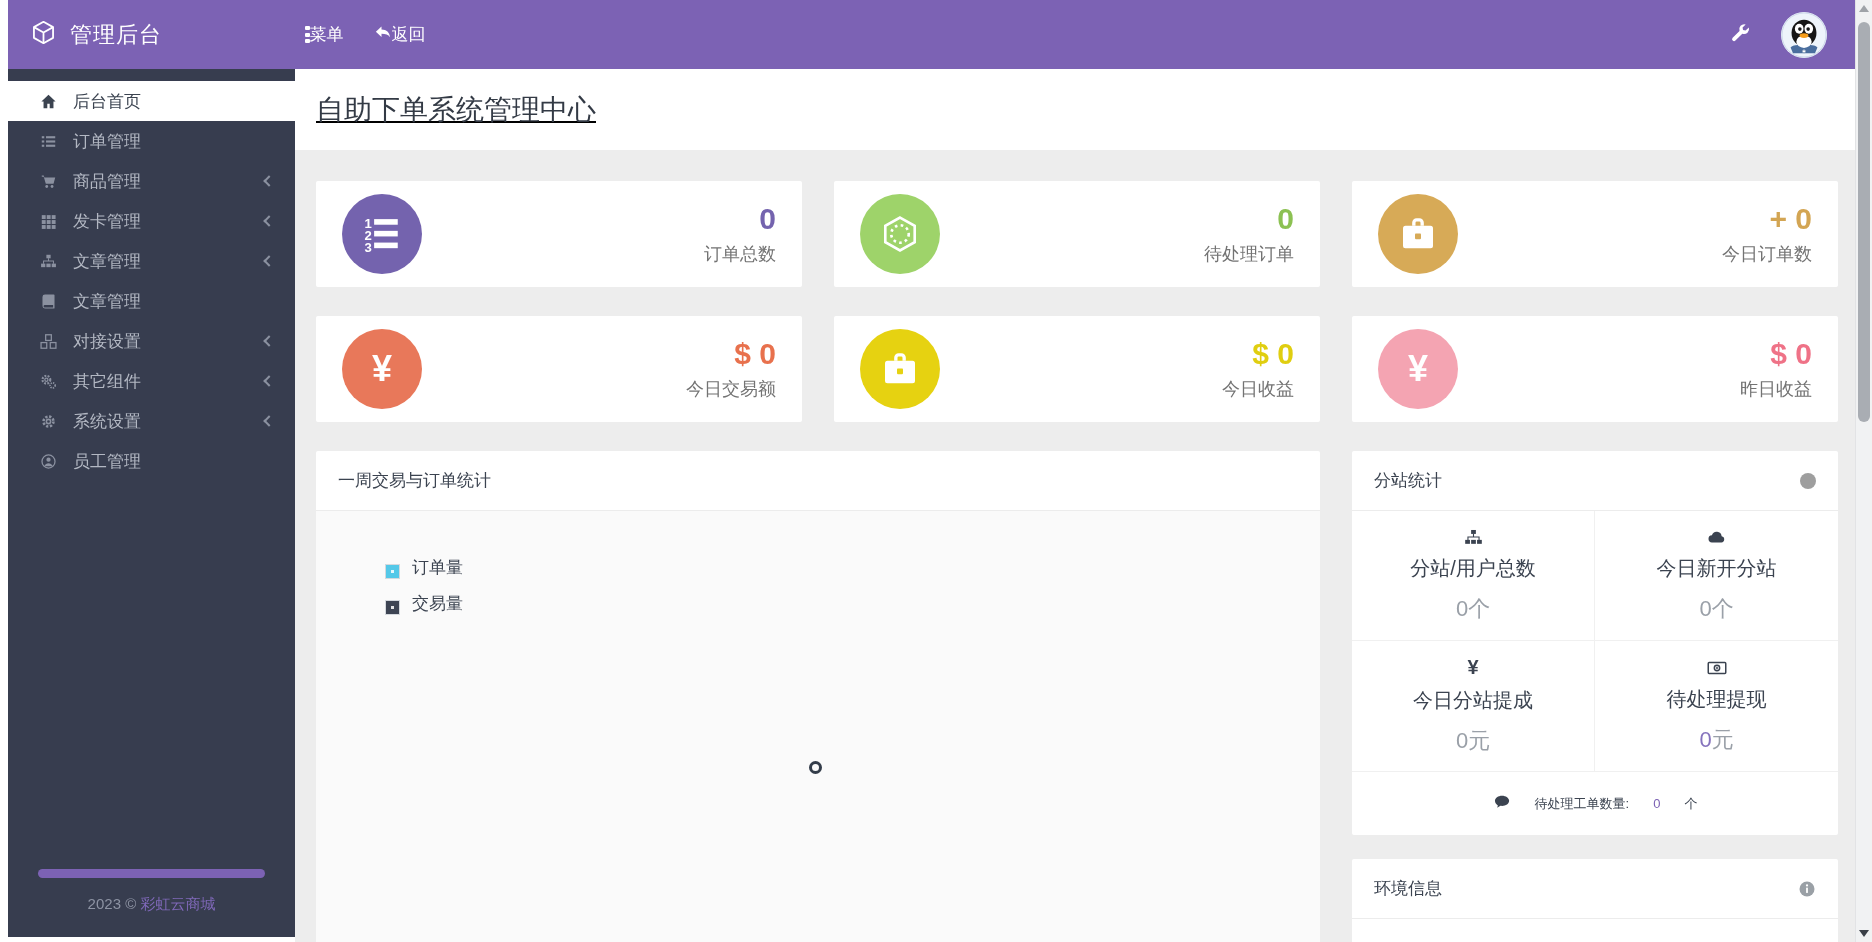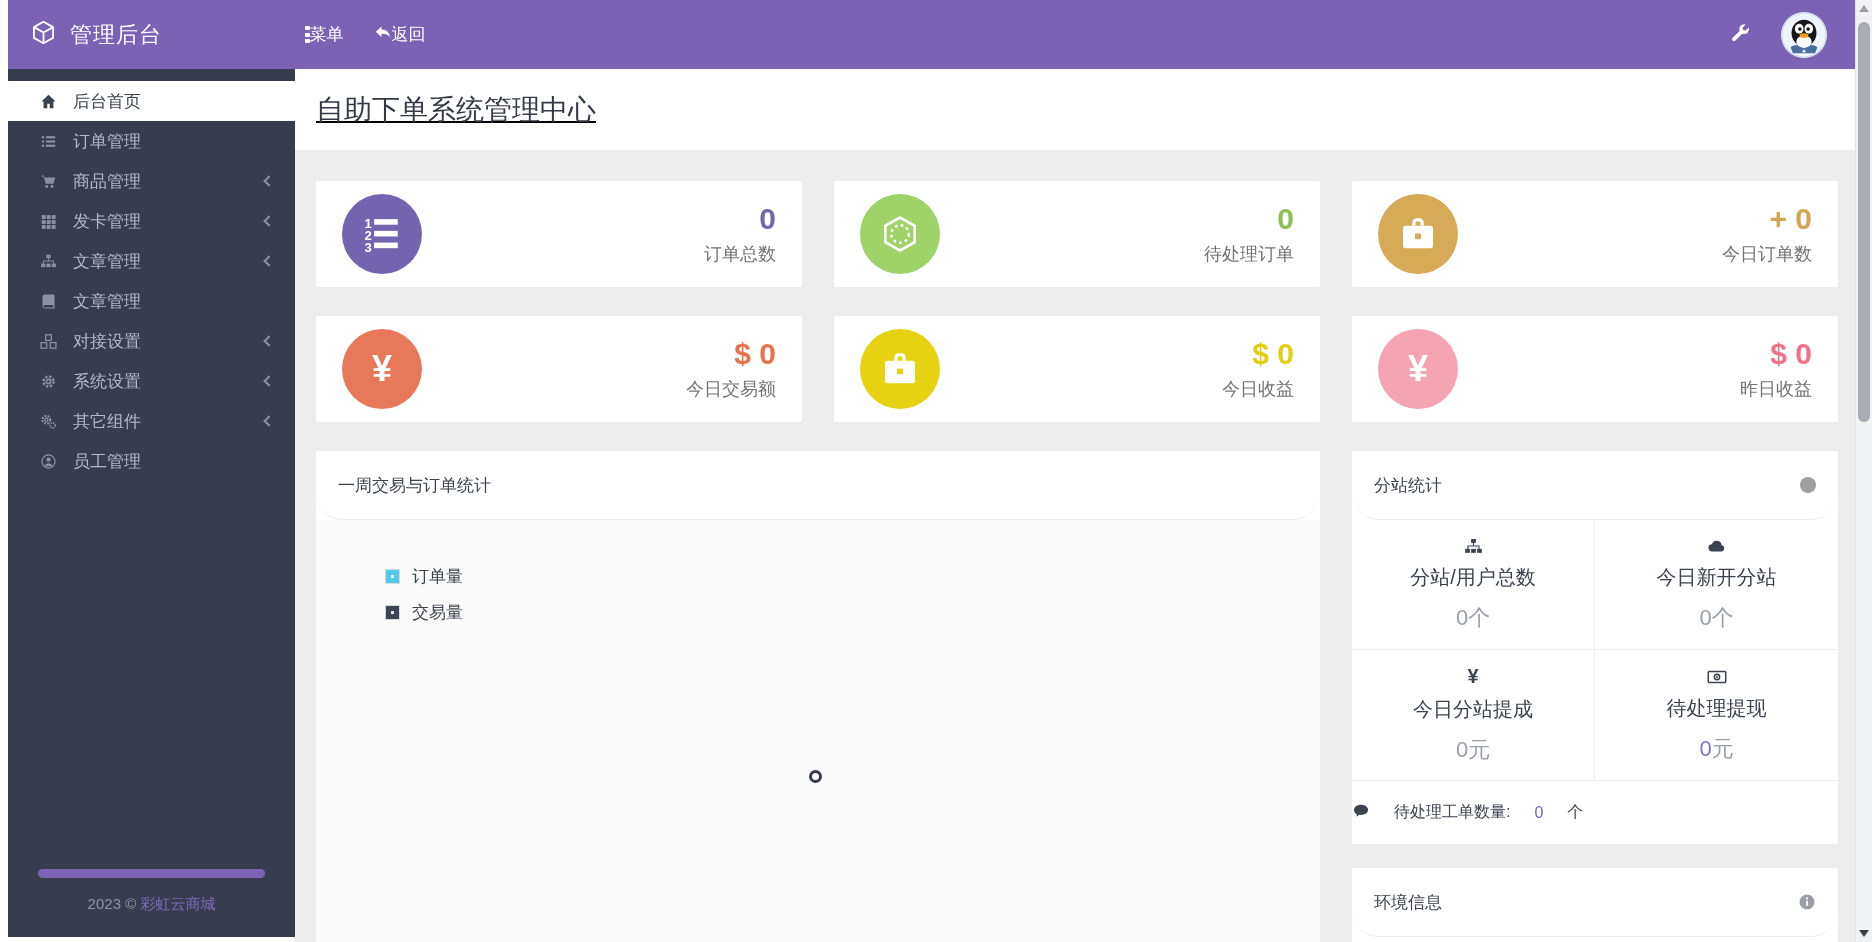--- a/index.html
+++ b/index.html
@@ -46,46 +46,46 @@
   .c2 .circle{background:#9ed36a;} .c2 .val{color:#8cc152;}
   .c3 .circle{background:#d7aa57;} .c3 .val{color:#d3a553;}
   .c4 .circle{background:#e8785a;} .c4 .val{color:#e8714d;}
   .c5 .circle{background:#e6d211;} .c5 .val{color:#e0ce10;}
   .c6 .circle{background:#f4a4b2;} .c6 .val{color:#ef7287;}
   .c3 .notch{fill:#d7aa57;} .c5 .notch{fill:#e6d211;}
   .yuan { color:#fff; font-size:36px; font-weight:bold; }
 
   
   .panel { background:#fff; border-radius:2px; }
-  .panel-head { height:69px; display:flex; align-items:center; padding:0 22px; border-bottom:1px solid #ececec;border-radius:27px; }
+  .panel-head { height:60px; display:flex; align-items:center; padding:0 22px; border-bottom:1px solid #ececec; }
   .panel-title { font-size:17px; color:#3b4350; }
   .panel-head .ph-right { margin-left:auto; display:flex; align-items:center; cursor:pointer; }
   .grey-dot { width:16px; height:16px; border-radius:50%; background:#9e9e9e; }
 
   .chart-panel { grid-column:1 / 3; height:560px; display:flex; flex-direction:column; }
   .chart-body { position:relative; flex:1; background:#fafafa; }
   .legend { position:absolute; left:37px; top:45px; }
-  .legend-item { display:flex; align-items:center; gap:12px; margin-bottom:13px;padding-left:32px; }
+  .legend-item { display:flex; align-items:flex-end; gap:12px; margin-bottom:13px;padding-left:32px; }
   .swatch { width:15px; height:15px; border:1px solid #d5d9de; position:relative; }
   .swatch::after { content:""; position:absolute; left:5px; top:5px; width:3px; height:3px; background:rgba(255,255,255,.85); }
   .sw1 { background:#54c8e8; } .sw2 { background:#3d4453; }
   .legend-label { font-size:17px; color:#3b4350; }
   .spinner { position:absolute; left:calc(50% - 9px); top:250px; width:13px; height:13px; border:3.5px solid #333c49; border-radius:50%; }
 
   .right-col { display:flex; flex-direction:column; gap:24px; }
   .branch-grid { display:grid; grid-template-columns:1fr 1fr; }
   .bcell { height:130px; display:flex; flex-direction:column; align-items:center; justify-content:center; gap:12px; }
   .bcell:nth-child(1){ border-right:1px solid #f0f0f0; border-bottom:1px solid #f0f0f0; }
   .bcell:nth-child(2){ border-bottom:1px solid #f0f0f0; }
   .bcell:nth-child(3){ border-right:1px solid #f0f0f0; }
   .bcell-label { display:flex; align-items:center; gap:8px; font-size:20px; color:#3b4350;flex-direction:column; }
   .bcell-label .b-ico { color:#3b4350; display:flex; }
   .bcell-val { font-size:22px; color:#9aa0a8; }
   .bcell-val .link { color:#8573bd; cursor:pointer; }
-  .tickets { height:64px; border-top:1px solid #f0f0f0; display:flex; align-items:center; gap:24px; font-size:16px; color:#3b4350; }
+  .tickets { height:64px; border-top:1px solid #f0f0f0; display:flex; align-items:center; justify-content:center; gap:24px; font-size:13px; color:#3b4350; }
   .tickets .link { color:#7c62b4; cursor:pointer; }
   .env-panel { height:260px; }
 
   .yuan-sm { font-size:20px; font-weight:bold; color:#3b4350; }
 
   
   .scrollbar { position:absolute; right:0; top:0; width:17px; height:942px; background:#f1f2f3; border-left:1px solid #e2e3e5; }
   .sb-up { position:absolute; top:5px; left:3px; width:0; height:0; border-left:5px solid transparent; border-right:5px solid transparent; border-bottom:7px solid #9fa3a8; cursor:pointer; }
   .sb-thumb { position:absolute; top:22px; left:2px; width:12px; height:400px; border-radius:6px; background:#a9adb3; cursor:pointer; }
   .sb-down { position:absolute; bottom:5px; left:3px; width:0; height:0; border-left:5px solid transparent; border-right:5px solid transparent; border-top:7px solid #3a3f47; cursor:pointer; }
@@ -224,36 +224,36 @@
             <rect x="1.5" y="13.5" width="8" height="8"></rect>
             <rect x="14.5" y="13.5" width="8" height="8"></rect>
           </svg>
       </span>
       <span>对接设置</span>
       <span class="chev"></span>
     </div>
     <div class="side-item">
       <span class="s-ico">
         <svg viewBox="0 0 24 24" width="17" height="17" fill="none" stroke="currentColor">
-            <circle cx="12" cy="12" r="7" stroke-width="3.6" stroke-dasharray="3.2 2.3"></circle>
-            <circle cx="12" cy="12" r="3" stroke-width="2.2"></circle>
-          </svg>
-      </span>
-      <span>系统设置</span>
-      <span class="chev"></span>
-    </div>
-    <div class="side-item">
-      <span class="s-ico">
-        <svg viewBox="0 0 24 24" width="17" height="17" fill="none" stroke="currentColor">
             <circle cx="9" cy="9.5" r="5.5" stroke-width="3" stroke-dasharray="2.6 1.9"></circle>
             <circle cx="9" cy="9.5" r="2.2" stroke-width="1.8"></circle>
             <circle cx="17.8" cy="17.5" r="3.6" stroke-width="2.4" stroke-dasharray="1.9 1.5"></circle>
           </svg>
       </span>
       <span>其它组件</span>
+      <span class="chev"></span>
+    </div>
+    <div class="side-item">
+      <span class="s-ico">
+        <svg viewBox="0 0 24 24" width="17" height="17" fill="none" stroke="currentColor">
+            <circle cx="12" cy="12" r="7" stroke-width="3.6" stroke-dasharray="3.2 2.3"></circle>
+            <circle cx="12" cy="12" r="3" stroke-width="2.2"></circle>
+          </svg>
+      </span>
+      <span>系统设置</span>
       <span class="chev"></span>
     </div>
     <div class="side-item">
       <span class="s-ico">
         <svg viewBox="0 0 24 24" width="17" height="17" fill="none" stroke="currentColor" stroke-width="1.8">
             <circle cx="12" cy="12" r="9.2"></circle>
             <circle cx="12" cy="9.5" r="3" fill="currentColor" stroke="none"></circle>
             <path d="M5.8 18.6c1.4-2.9 3.8-4.3 6.2-4.3s4.8 1.4 6.2 4.3" fill="currentColor" stroke="none"></path>
           </svg>
       </span>

